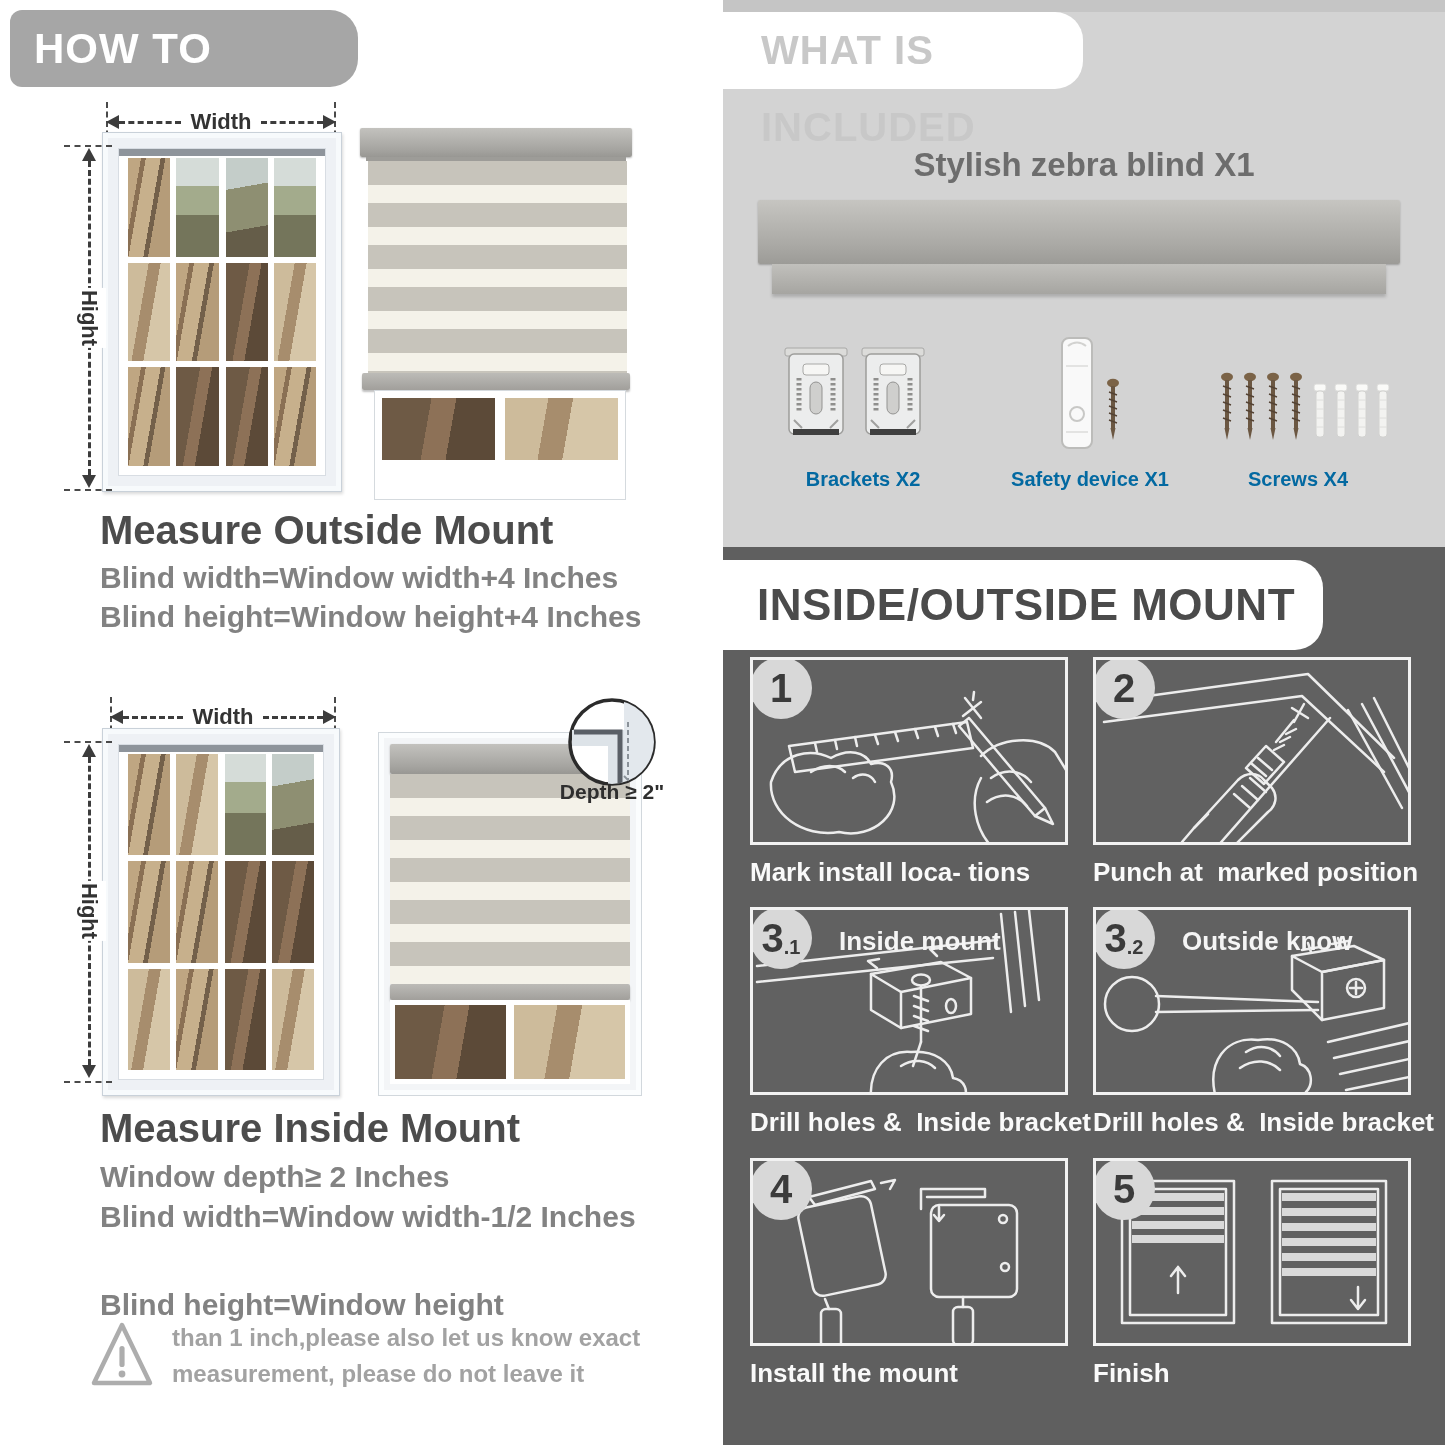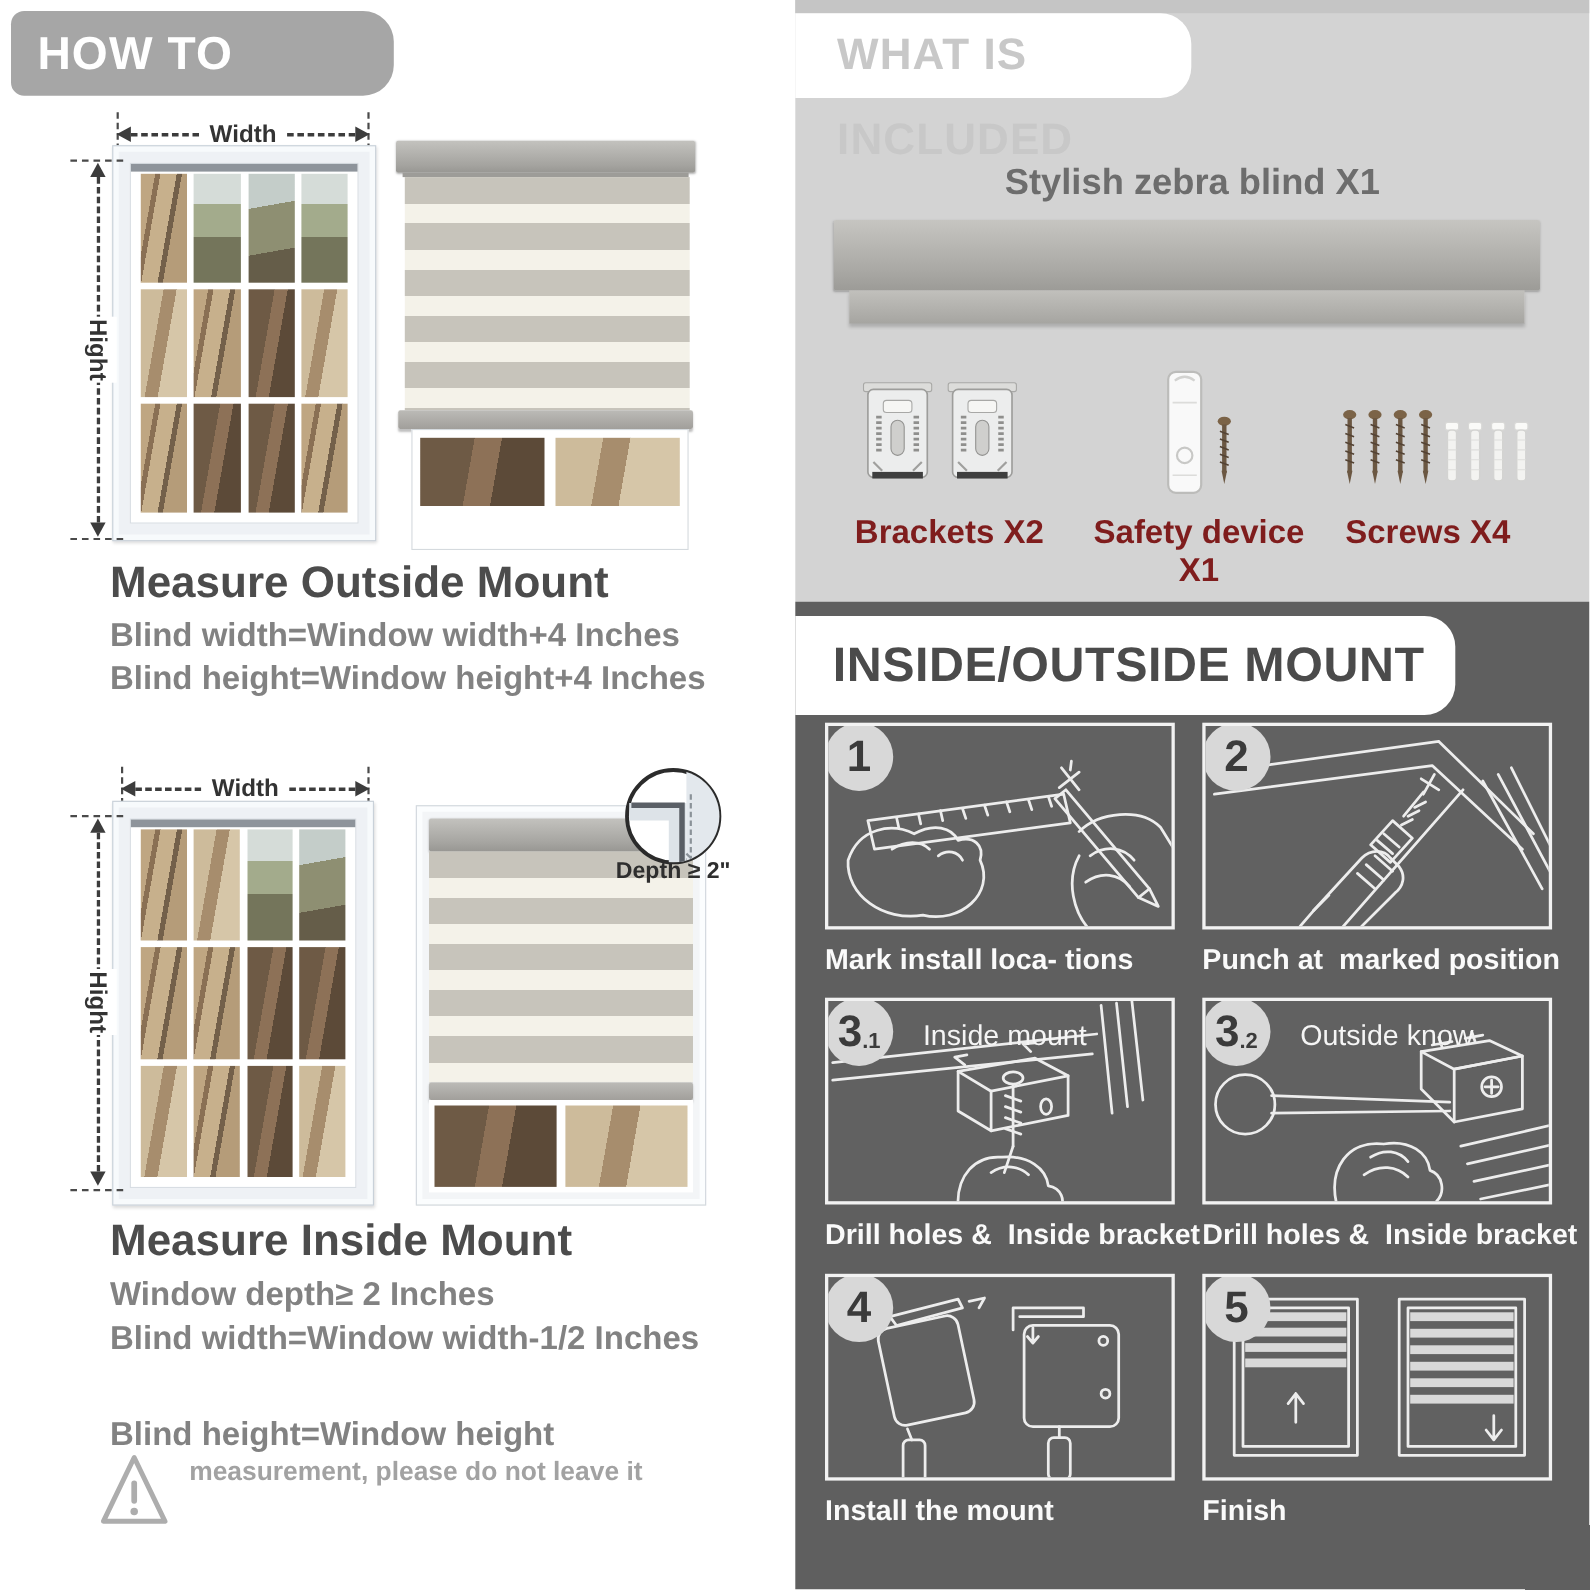--- a/index.html
+++ b/index.html
@@ -49,30 +49,30 @@
           box-sizing:border-box;padding:11px;display:flex;flex-direction:column;}
   .warn-text div{font-size:24px;color:#a2a2a2;line-height:36px;font-weight:bold;}
   
   .panel-light{left:723px;top:0;width:722px;height:547px;background:#d3d3d3;}
   .panel-dark{left:723px;top:547px;width:722px;height:898px;background:#5f5f5f;}
   .top-strip{left:723px;top:0;width:722px;height:12px;background:#c5c5c5;}
   .included-box{left:723px;top:12px;width:360px;height:77px;background:#fff;border-radius:0 28px 28px 0;
                 color:#c8c8c8;font-size:40px;font-weight:bold;line-height:77px;padding-left:38px;
                 letter-spacing:1px;box-sizing:border-box;}
   .blind-label{left:723px;top:146px;width:722px;text-align:center;font-size:33px;font-weight:bold;color:#6d6d6d;}
-  .item-label{top:468px;text-align:center;font-size:30px;font-weight:bold;color:#7f1d1d;}
+  .item-label{top:468px;text-align:center;font-size:20px;font-weight:bold;color:#0369a1;}
   .mount-box{left:723px;top:560px;width:600px;height:90px;background:#fff;border-radius:0 28px 28px 0;
              color:#4b4b4b;font-size:44px;font-weight:bold;line-height:90px;padding-left:34px;
              letter-spacing:.5px;box-sizing:border-box;}
   .step-img{width:318px;height:188px;border:3px solid #f2f2f2;box-sizing:border-box;overflow:hidden;background:#616161;}
   .badge{position:absolute;left:-3px;top:-3px;width:62px;height:62px;border-radius:50%;background:#d8d8d8;
          display:flex;align-items:center;justify-content:center;color:#3b3b3b;z-index:3;}
   .badge .bmain{font-size:40px;font-weight:bold;line-height:1;}
   .badge .bsub{font-size:20px;font-weight:bold;align-self:flex-end;margin-bottom:10px;}
-  .step-title{position:absolute;left:86px;top:16px;font-size:26px;font-weight:normal;color:#f5f5f5;z-index:3;white-space:pre-wrap;}
+  .step-title{position:absolute;left:86px;top:16px;font-size:26px;font-weight:bold;color:#f5f5f5;z-index:3;white-space:pre-wrap;}
   .caption{font-size:26px;font-weight:bold;color:#fafafa;white-space:pre-wrap;}
   .lineart{stroke:#ededed;stroke-width:2.5;fill:none;stroke-linecap:round;stroke-linejoin:round;}
 </style>
 </head>
 <body>
 
 <div class="abs howto-box">HOW TO MEASURE</div>
 
 <div class="abs tick-v" style="left:106px;top:102px;height:44px;"></div>
 <div class="abs tick-v" style="left:334px;top:102px;height:44px;"></div>
@@ -204,20 +204,21 @@
 <div class="abs sec-line" style="left:100px;top:1160px;">Window depth≥ 2 Inches</div>
 <div class="abs sec-line" style="left:100px;top:1200px;">Blind width=Window width-1/2 Inches</div>
 <div class="abs sec-line" style="left:100px;top:1288px;">Blind height=Window height</div>
 
 <svg class="abs" style="left:90px;top:1318px;" width="64" height="74" viewBox="0 0 64 74">
   <path d="M32,7 L60,65 L4,65 Z" fill="none" stroke="#adadad" stroke-width="4.5" stroke-linejoin="round"></path>
   <rect x="29.4" y="28" width="5.2" height="21" rx="2.6" fill="#adadad"></rect>
   <circle cx="32" cy="56" r="3.4" fill="#adadad"></circle>
 </svg>
 <div class="abs warn-text" style="left:172px;top:1320px;width:500px;">
+  <div>than 1 inch,please also let us know exact</div>
   <div>measurement, please do not leave it</div>
 </div>
 
 <div class="abs panel-light"></div>
 <div class="abs top-strip"></div>
 <div class="abs included-box">WHAT IS INCLUDED</div>
 <div class="abs blind-label">Stylish zebra blind X1</div>
 
 <div class="abs" style="left:758px;top:200px;width:642px;height:64px;border-radius:2px;
      background:linear-gradient(180deg,#c6c5c1,#aaa9a5 70%,#9c9b97);box-shadow:0 1px 2px rgba(0,0,0,.25);"></div>

